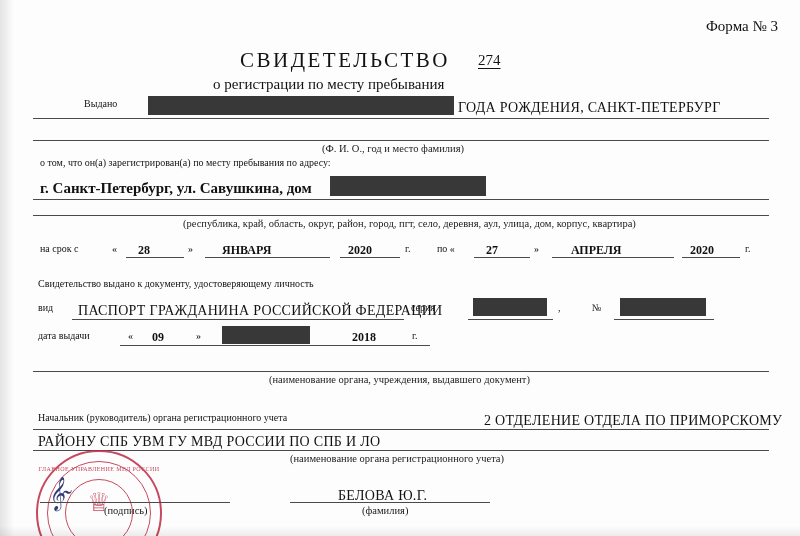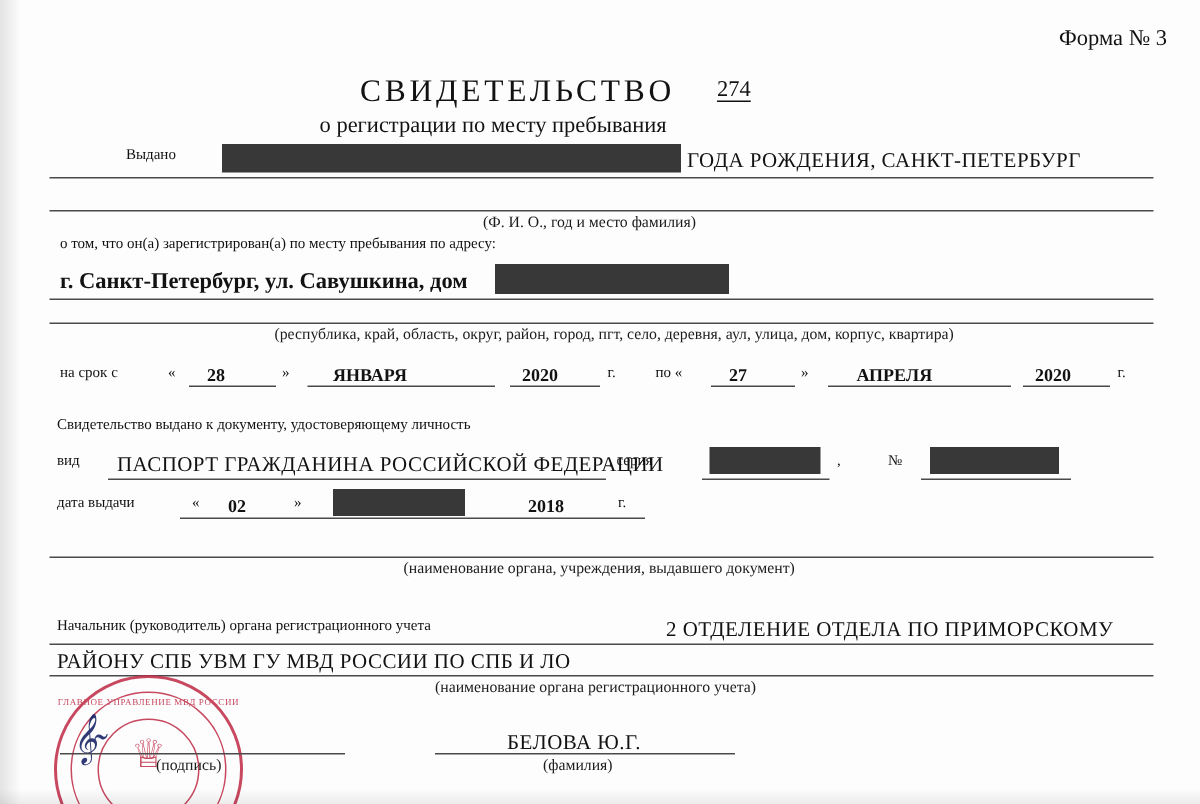--- a/index.html
+++ b/index.html
@@ -221,32 +221,32 @@
   <div class="lbl" style="top:302px; left:406px;">, серия</div>
   <div class="redact" style="left:473px; top:298px; width:74px; height:18px;"></div>
   <div class="line" style="left:468px; top:319px; width:85px;"></div>
   <div class="lbl" style="top:302px; left:558px;">,</div>
   <div class="lbl" style="top:302px; left:592px;">№</div>
   <div class="redact" style="left:620px; top:298px; width:86px; height:18px;"></div>
   <div class="line" style="left:614px; top:319px; width:100px;"></div>
 
   <div class="lbl" style="top:330px; left:38px;">дата выдачи</div>
   <div class="lbl" style="top:330px; left:128px;">«</div>
-  <div class="val-bold" style="top:330px; left:152px;">02</div>
+  <div class="val-bold" style="top:330px; left:152px;">09</div>
   <div class="lbl" style="top:330px; left:196px;">»</div>
   <div class="redact" style="left:222px; top:326px; width:88px; height:18px;"></div>
   <div class="val-bold" style="top:330px; left:352px;">2018</div>
   <div class="lbl" style="top:330px; left:412px;">г.</div>
   <div class="line" style="left:120px; top:345px; width:310px;"></div>
 
   <div class="line" style="left:33px; top:371px; width:736px;"></div>
   <div class="lbl-sm" style="top:374px; left:269px;">(наименование органа, учреждения, выдавшего документ)</div>
 
   <div class="lbl" style="top:412px; left:38px;">Начальник (руководитель) органа регистрационного учета</div>
-  <div class="val-caps" style="top:413px; left:444px;text-align:center;">2 ОТДЕЛЕНИЕ ОТДЕЛА  ПО ПРИМОРСКОМУ</div>
+  <div class="val-caps" style="top:413px; left:484px;text-align:center;">2 ОТДЕЛЕНИЕ ОТДЕЛА  ПО ПРИМОРСКОМУ</div>
   <div class="line" style="left:33px; top:429px; width:736px;"></div>
   <div class="val-caps" style="top:434px; left:38px;">РАЙОНУ СПБ УВМ  ГУ  МВД  РОССИИ  ПО СПБ  И  ЛО</div>
   <div class="line" style="left:33px; top:450px; width:736px;"></div>
   <div class="lbl-sm" style="top:453px; left:290px;">(наименование органа регистрационного учета)</div>
 
   <div class="stamp">
     <div class="stamp-text-top">ГЛАВНОЕ УПРАВЛЕНИЕ МВД РОССИИ</div>
     <div class="stamp-inner"></div>
     <div class="eagle">♕</div>
 

